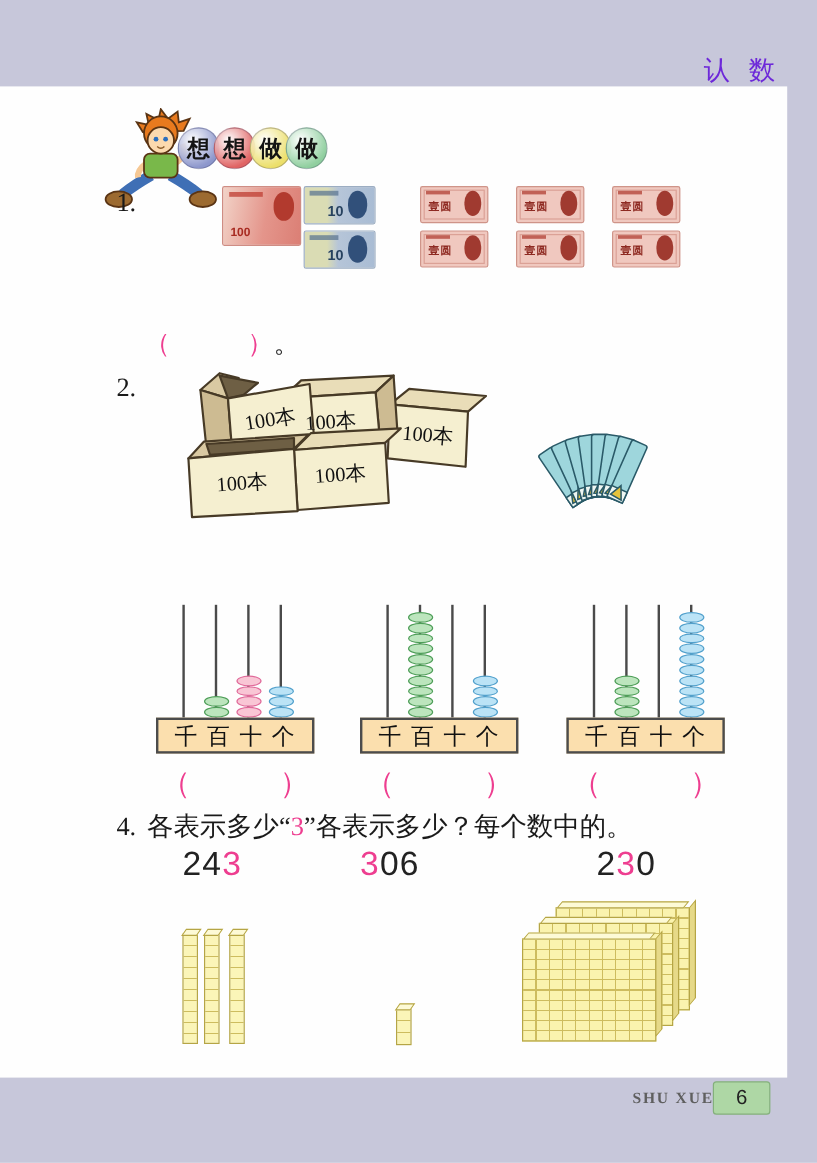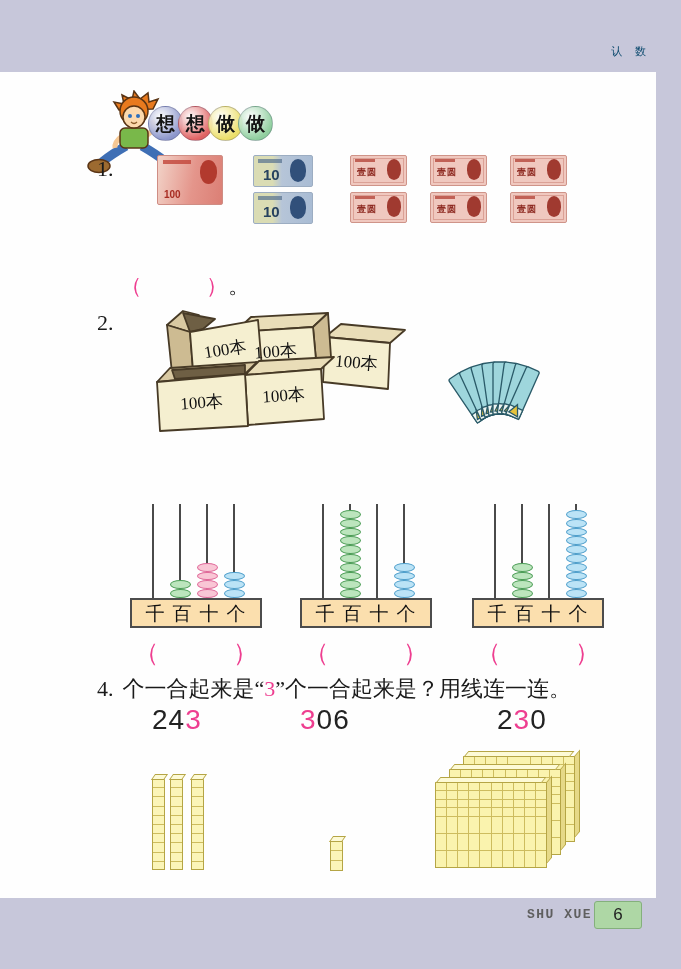--- a/index.html
+++ b/index.html
@@ -1,35 +1,35 @@
 <!DOCTYPE html>
 <html><head>
 <meta charset="utf-8">
 <style>
   html,body{margin:0;padding:0;}
   .page{position:relative;width:681px;height:969px;background:#c7c7da;overflow:hidden;
         font-family:"Liberation Serif","DejaVu Serif",serif;}
   .content-bg{position:absolute;left:0;top:72px;width:656px;height:826px;background:#fefefe;}
-  .section-title{position:absolute;right:30px;top:44px;font-size:11px;letter-spacing:5px;color:#0c4a6e;}
+  .section-title{position:absolute;right:30px;top:44px;font-size:22px;letter-spacing:5px;color:#6d28d9;}
   
   .mascot{position:absolute;left:86px;top:90px;}
   .bubble{position:absolute;top:106px;width:33px;height:33px;border-radius:50%;
           display:flex;align-items:center;justify-content:center;
           font-weight:bold;font-size:19px;color:#141414;border:1px solid rgba(40,40,80,.25);}
   
   .note{position:absolute;box-sizing:border-box;border-radius:2px;}
   .note .denom{position:absolute;font-family:"Liberation Sans","DejaVu Sans",sans-serif;font-weight:bold;}
   .note .portrait{position:absolute;border-radius:50% / 46%;}
-  .n100{width:66px;height:50px;background:linear-gradient(100deg,#f2d3c8,#e4958b 55%,#db7f75);border:1px solid #cf8d84;}
+  .n100{width:66px;height:50px;background:linear-gradient(100deg,#f2d3c8,#e4958b 55%,#db7f75);border:1px solid #cf8d84;margin-left:28px;}
   .n100::before{content:"";position:absolute;left:5px;top:4px;width:28px;height:4px;background:#c2453a;opacity:.8;}
   .n100 .denom{left:6px;bottom:4px;color:#a82c22;font-size:10px;}
   .n100 .portrait{right:5px;top:4px;width:17px;height:24px;background:#b23a2e;}
   .n10{width:60px;height:32px;background:linear-gradient(90deg,#dadcb4 0%,#dadcb4 32%,#b6c5d8 48%,#a9bcd4);border:1px solid #9cadc2;}
   .n10::before{content:"";position:absolute;left:4px;top:3px;width:24px;height:4px;background:#55708e;opacity:.7;}
-  .n10 .denom{left:9px;bottom:3px;color:#27425f;font-size:15px;text-align:center;}
+  .n10 .denom{left:19px;bottom:3px;color:#27425f;font-size:12px;text-align:center;}
   .n10 .portrait{right:6px;top:3px;width:16px;height:23px;background:#31507a;}
   .n1{width:57px;height:31px;background:#f0c8bf;border:1px solid #cf9489;}
   .n1::before{content:"";position:absolute;inset:2px;border:1px solid #dba196;}
   .n1::after{content:"";position:absolute;left:4px;top:3px;width:20px;height:3px;background:#b5473c;opacity:.8;}
   .n1 .denom{left:6px;top:10px;color:#8e2a22;font-size:9px;font-family:Liberation Sans, sans-serif;letter-spacing:1px;}
   .n1 .portrait{right:5px;top:3px;width:14px;height:21px;background:#a03a30;}
   
   .fill{position:absolute;font-size:22px;color:#1a1a1a;white-space:nowrap;}
   .pk{color:#ee3e90;}
   .gap{display:inline-block;}
@@ -53,21 +53,21 @@
     background:repeating-linear-gradient(180deg,#fbf5b8 0px,#fbf5b8 8.2px,#cdbc5e 8.2px,#cdbc5e 9.2px);}
   .rod10{height:92px;} .cube3{height:31px;background:repeating-linear-gradient(180deg,#fbf5b8 0px,#fbf5b8 9px,#cdbc5e 9px,#cdbc5e 10px);}
   .rod10::before,.cube3::before{content:"";position:absolute;left:0px;top:-5px;width:11px;height:4px;background:#fdfad6;border:1px solid #b5a545;transform:skewX(-35deg);}
   .flat100{position:absolute;width:112px;height:86px;box-sizing:border-box;background-color:#faf3ae;
     background-image:repeating-linear-gradient(90deg,transparent 0px,transparent 10.1px,#cdbc5e 10.1px,#cdbc5e 11.1px),
                      repeating-linear-gradient(180deg,transparent 0px,transparent 7.5px,#cdbc5e 7.5px,#cdbc5e 8.5px);
     border:1.5px solid #b5a545;}
   .flat100::before{content:"";position:absolute;top:-6px;left:2px;width:104px;height:4px;background:#fdfad6;border:1px solid #b5a545;transform:skewX(-40deg);}
   .flat100::after{content:"";position:absolute;right:-6px;top:-4px;width:4px;height:80px;background:#e6d988;border:1px solid #b5a545;transform:skewY(-50deg);}
   
-  .brand{position:absolute;left:527px;top:907px;font-family:Liberation Mono, monospace;
+  .brand{position:absolute;left:527px;top:907px;font-family:Liberation Serif, serif;
          font-weight:bold;font-size:13px;color:#5f5f5f;letter-spacing:1.5px;}
   .badge{position:absolute;left:594px;top:901px;width:46px;height:26px;background:#aed7a5;border:1px solid #84b07c;
          border-radius:3px;color:#222;font-family:"Liberation Sans",sans-serif;font-size:17px;
          display:flex;align-items:center;justify-content:center;}
   svg text{font-family:"Liberation Serif","DejaVu Serif",serif;}
 </style>
 </head>
 <body>
 
 <div class="page">
@@ -318,21 +318,21 @@
       <span class="col" style="left:77px">十</span>
       <span class="col" style="left:104px">个</span>
     </div>
     <div class="ans">
         <span class="pk">（</span>
         <span class="pk">）</span>
       </div>
   </div>
 
   <div class="fill" style="left:97px;top:674px">
-    <span class="qlabel">4.</span><span>个一合起来是“</span><span class="pk">3</span><span>”个一合起来是？用线连一连。</span>
+    <span class="qlabel">4.</span><span>各表示多少“</span><span class="pk">3</span><span>”各表示多少？每个数中的。</span>
   </div>
 
   <div class="num" style="left:152px;top:704px"><span>24</span><span class="pk">3</span></div>
   <div class="num" style="left:300px;top:704px"><span class="pk">3</span><span>06</span></div>
   <div class="num" style="left:497px;top:704px"><span>2</span><span class="pk">3</span><span>0</span></div>
 
   <div class="rod10" style="left:152px;top:778px"></div>
   <div class="rod10" style="left:170px;top:778px"></div>
   <div class="rod10" style="left:191px;top:778px"></div>
 

